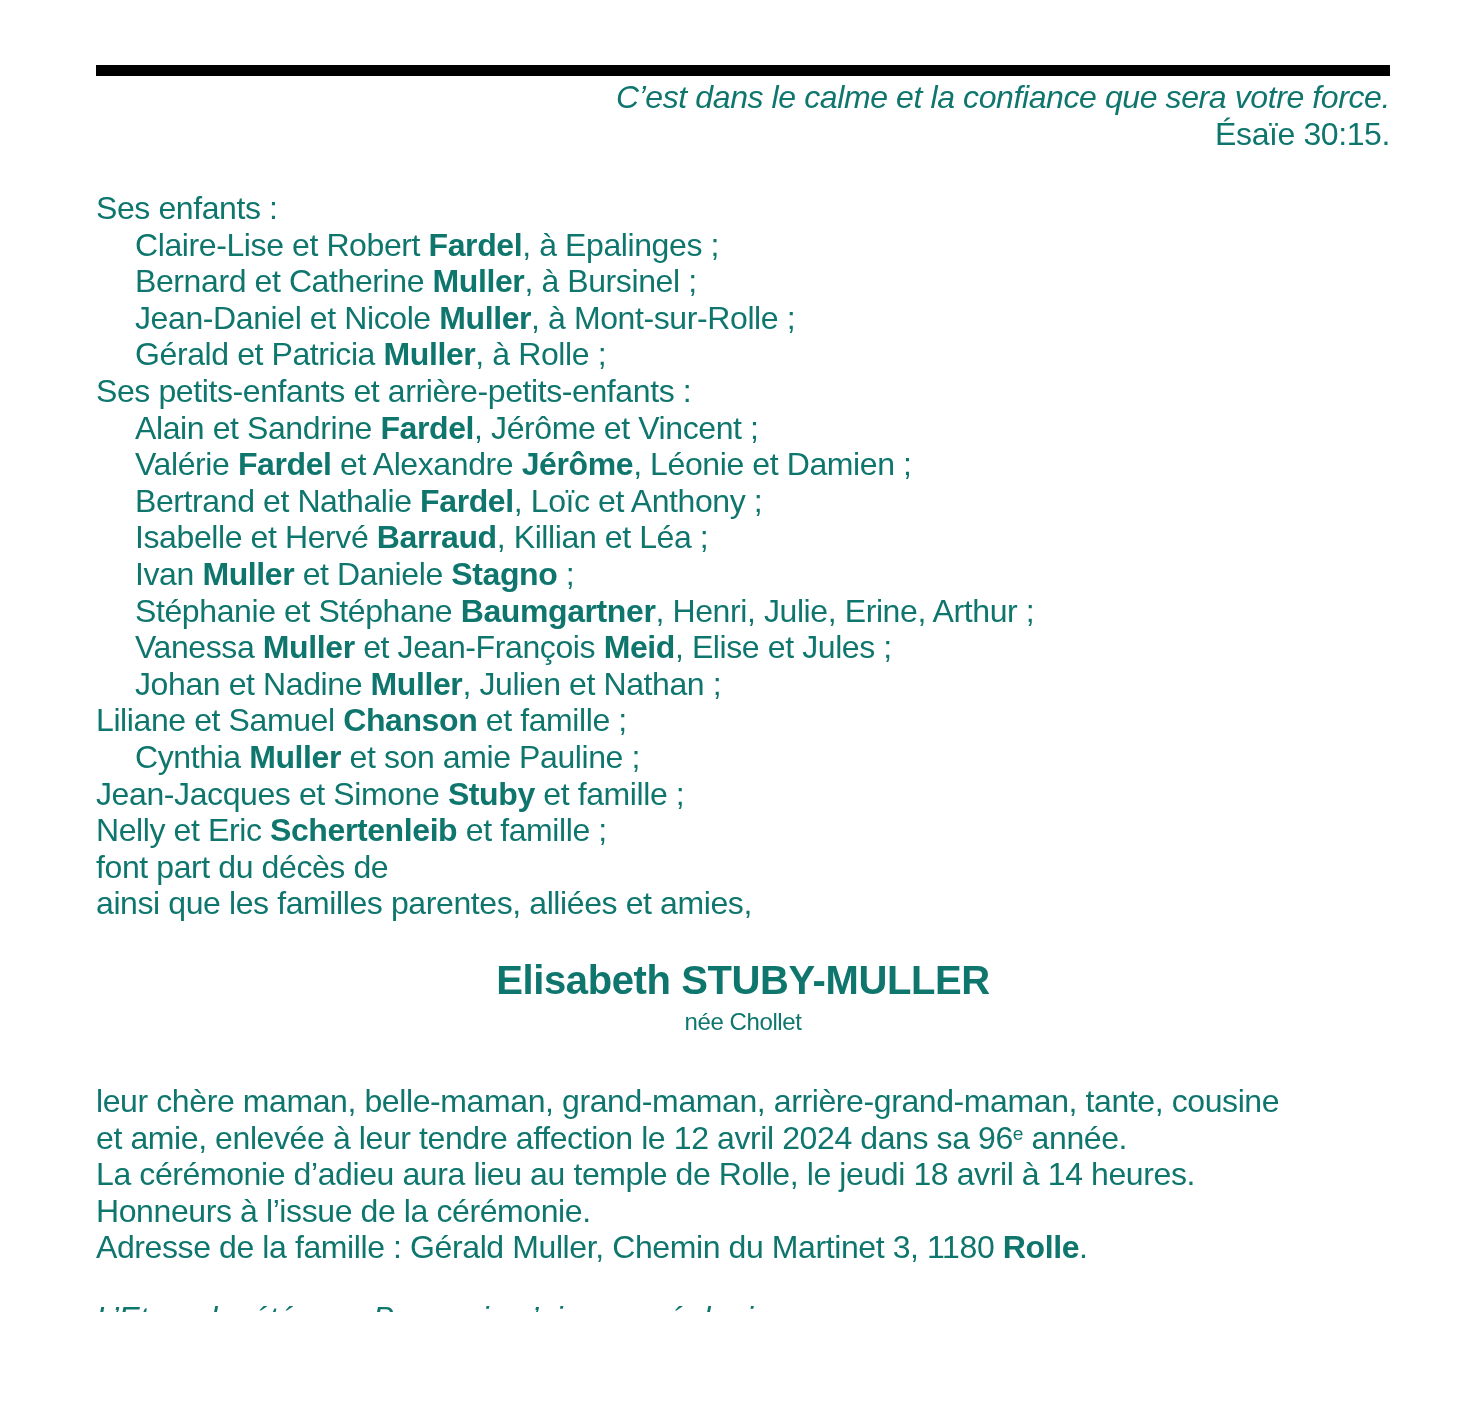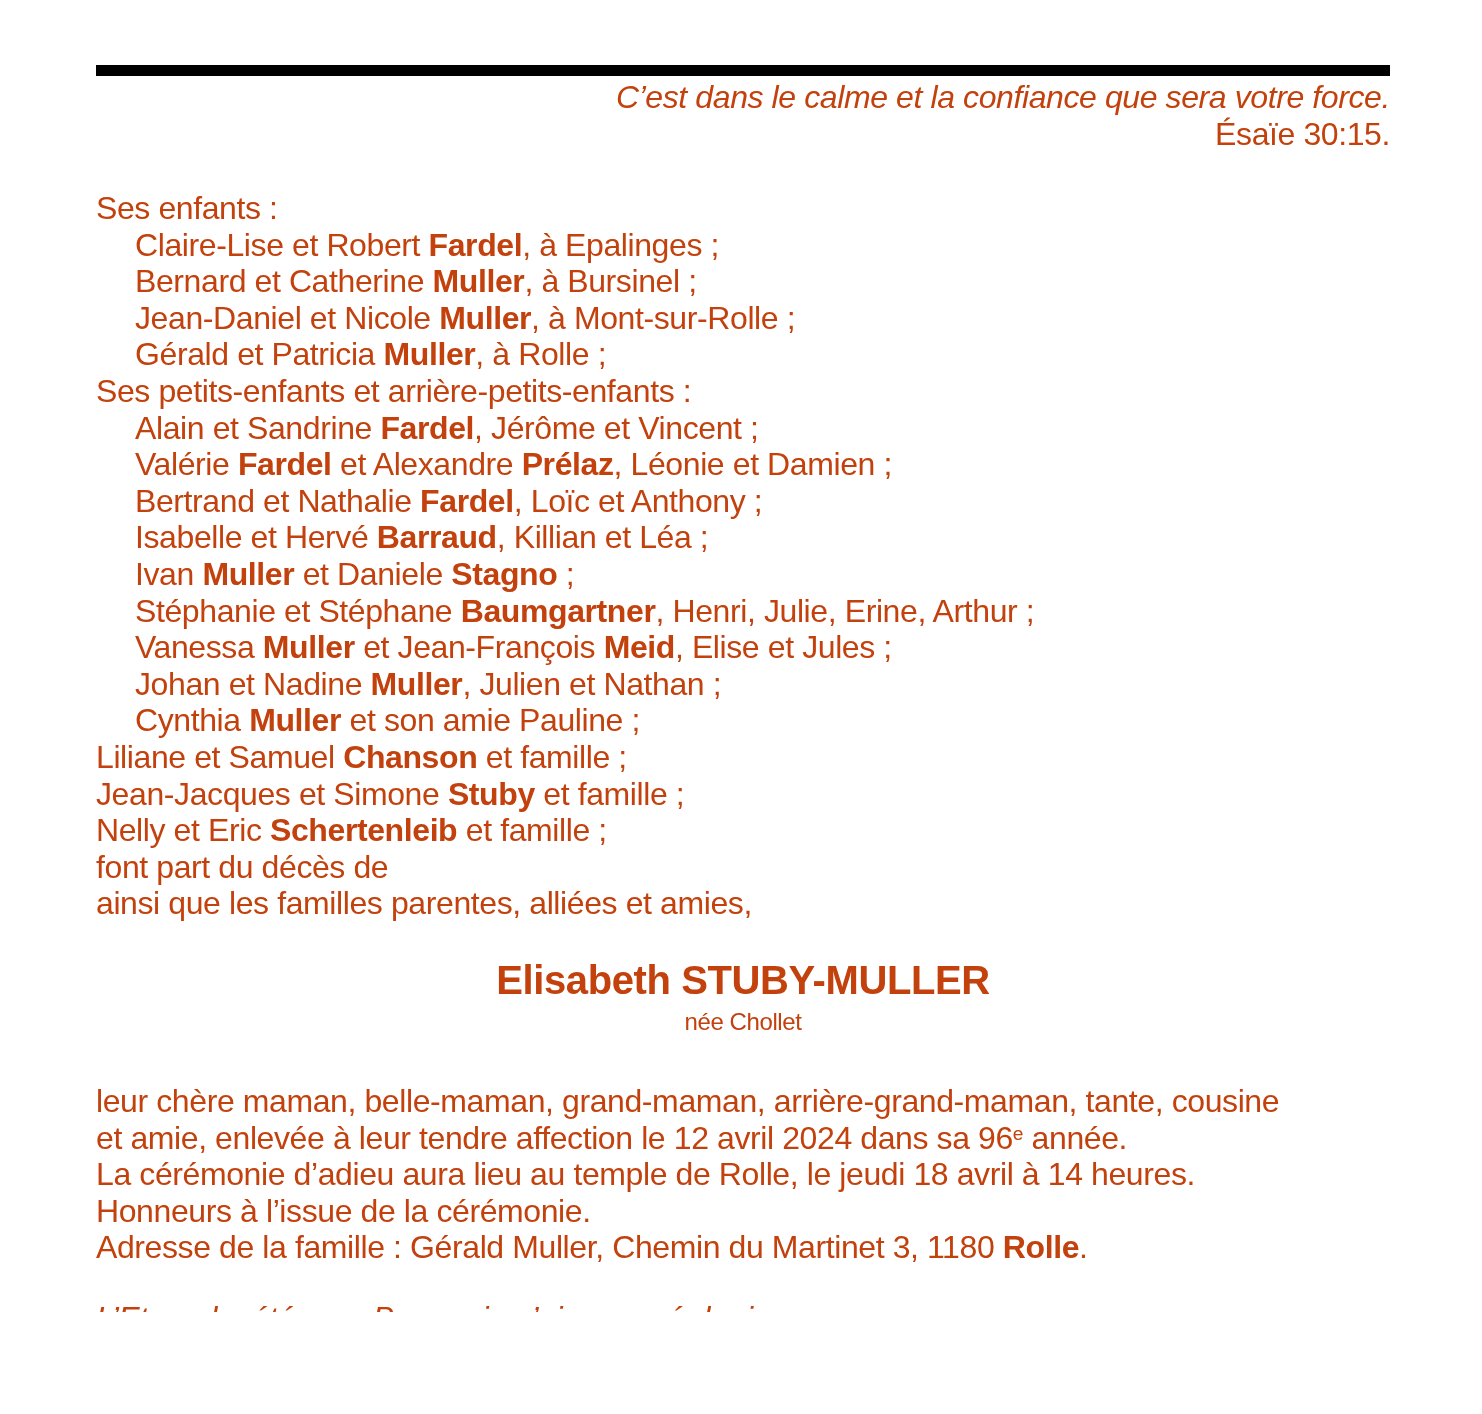--- a/index.html
+++ b/index.html
@@ -5,21 +5,21 @@
   html, body {
     margin: 0;
     padding: 0;
     background: #ffffff;
   }
   .page {
     position: relative;
     width: 1482px;
     height: 1312px;
     background: #ffffff;
-    color: #c2410c;
+    color: #0f766e;
     font-family: "Liberation Sans", "DejaVu Sans", sans-serif;
     font-size: 32px;
     letter-spacing: -0.4px;
     overflow: hidden;
   }
   .rule {
     position: absolute;
     background: #000000;
   }
   .rule-top {
@@ -117,29 +117,29 @@
   </div>
 
   <div class="family-list">
       <div class="line"><span>Ses enfants :</span></div>
       <div class="line indent"><span>Claire-Lise et Robert </span><span class="b">Fardel</span><span>, à Epalinges ;</span></div>
       <div class="line indent"><span>Bernard et Catherine </span><span class="b">Muller</span><span>, à Bursinel ;</span></div>
       <div class="line indent"><span>Jean-Daniel et Nicole </span><span class="b">Muller</span><span>, à Mont-sur-Rolle ;</span></div>
       <div class="line indent"><span>Gérald et Patricia </span><span class="b">Muller</span><span>, à Rolle ;</span></div>
       <div class="line"><span>Ses petits-enfants et arrière-petits-enfants :</span></div>
       <div class="line indent"><span>Alain et Sandrine </span><span class="b">Fardel</span><span>, Jérôme et Vincent ;</span></div>
-      <div class="line indent"><span>Valérie </span><span class="b">Fardel</span><span> et Alexandre </span><span class="b">Prélaz</span><span>, Léonie et Damien ;</span></div>
+      <div class="line indent"><span>Valérie </span><span class="b">Fardel</span><span> et Alexandre </span><span class="b">Jérôme</span><span>, Léonie et Damien ;</span></div>
       <div class="line indent"><span>Bertrand et Nathalie </span><span class="b">Fardel</span><span>, Loïc et Anthony ;</span></div>
       <div class="line indent"><span>Isabelle et Hervé </span><span class="b">Barraud</span><span>, Killian et Léa ;</span></div>
       <div class="line indent"><span>Ivan </span><span class="b">Muller</span><span> et Daniele </span><span class="b">Stagno</span><span> ;</span></div>
       <div class="line indent"><span>Stéphanie et Stéphane </span><span class="b">Baumgartner</span><span>, Henri, Julie, Erine, Arthur ;</span></div>
       <div class="line indent"><span>Vanessa </span><span class="b">Muller</span><span> et Jean-François </span><span class="b">Meid</span><span>, Elise et Jules ;</span></div>
       <div class="line indent"><span>Johan et Nadine </span><span class="b">Muller</span><span>, Julien et Nathan ;</span></div>
+      <div class="line"><span>Liliane et Samuel </span><span class="b">Chanson</span><span> et famille ;</span></div>
       <div class="line indent"><span>Cynthia </span><span class="b">Muller</span><span> et son amie Pauline ;</span></div>
-      <div class="line"><span>Liliane et Samuel </span><span class="b">Chanson</span><span> et famille ;</span></div>
       <div class="line"><span>Jean-Jacques et Simone </span><span class="b">Stuby</span><span> et famille ;</span></div>
       <div class="line"><span>Nelly et Eric </span><span class="b">Schertenleib</span><span> et famille ;</span></div>
       <div class="line"><span>font part du décès de</span></div>
       <div class="line"><span>ainsi que les familles parentes, alliées et amies,</span></div>
     </div>
 
   <div class="name-block">
     <div class="deceased-name">Elisabeth STUBY-MULLER</div>
     <div class="deceased-maiden">née Chollet</div>
   </div>

